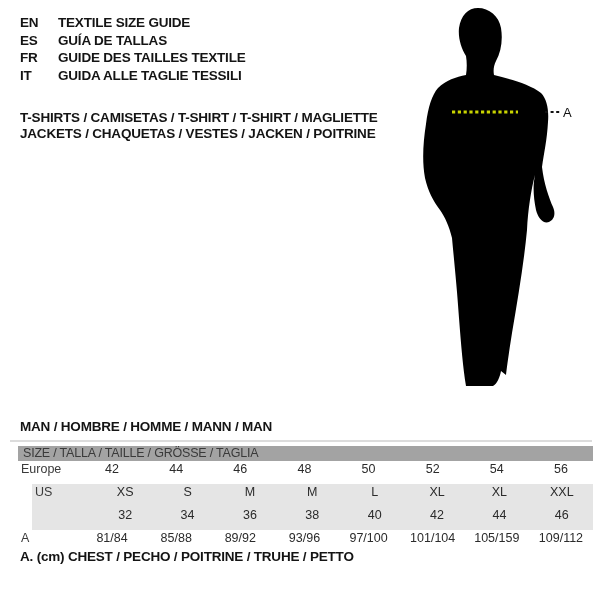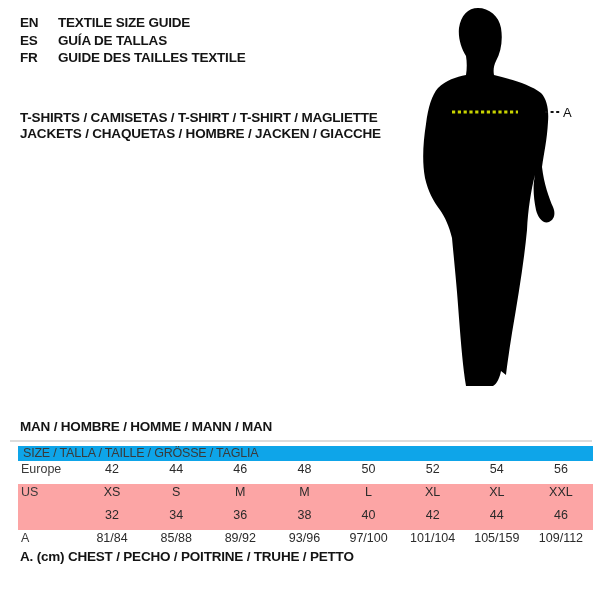--- a/index.html
+++ b/index.html
@@ -16,25 +16,25 @@
   .category-line{font-weight:700;font-size:13.5px;line-height:15.6px;letter-spacing:-0.2px;white-space:nowrap;}
   
   .figure-svg{position:absolute;left:405px;top:0px;}
   
   .section-heading{position:absolute;left:20px;top:419px;font-weight:700;font-size:13.5px;letter-spacing:-0.2px;text-align:center;}
   
   .top-rule{position:absolute;left:10px;top:440px;width:582px;height:2px;background:#dcdcdc;}
   
   .size-table{position:absolute;left:18px;top:446px;width:575px;font-size:12.5px;}
   .size-table-header{
-    background:#0ea5e9;color:#3a3a3a;height:15px;line-height:15px;
+    background:#a3a3a3;color:#3a3a3a;height:15px;line-height:15px;
     padding-left:5px;letter-spacing:-0.2px;
   }
   .size-grid{display:grid;grid-template-columns:62px repeat(8,1fr);height:23px;line-height:16px;}
-  .row-gray{background:#fca5a5;}
+  .row-gray{background:#e5e5e5;margin-left:14px;}
   .row-label{color:#3a3a3a;padding-left:3px;text-align:left;}
   .size-cell{text-align:center;color:#2b2b2b;}
   
   .footnote{position:absolute;left:20px;top:549px;font-weight:700;font-size:13.5px;letter-spacing:-0.2px;}
 </style>
 </head>
 <body>
 
 <div class="canvas">
 
@@ -44,25 +44,29 @@
       <span class="lang-label">TEXTILE SIZE GUIDE</span>
     </div>
     <div class="lang-row">
       <span class="lang-code">ES</span>
       <span class="lang-label">GUÍA DE TALLAS</span>
     </div>
     <div class="lang-row">
       <span class="lang-code">FR</span>
       <span class="lang-label">GUIDE DES TAILLES TEXTILE</span>
     </div>
+    <div class="lang-row">
+      <span class="lang-code">IT</span>
+      <span class="lang-label">GUIDA ALLE TAGLIE TESSILI</span>
+    </div>
   </div>
 
   <div class="category-block">
     <div class="category-line">T-SHIRTS / CAMISETAS / T-SHIRT / T-SHIRT / MAGLIETTE</div>
-    <div class="category-line">JACKETS / CHAQUETAS / HOMBRE / JACKEN / GIACCHE</div>
+    <div class="category-line">JACKETS / CHAQUETAS / VESTES / JACKEN / POITRINE</div>
   </div>
 
   <svg class="figure-svg" width="195" height="400" viewBox="405 0 195 400" xmlns="http://www.w3.org/2000/svg">
     <path d="M478 8
              C489 8 499 16 501 28
              C503 40 501 52 496 61
              C494 65 493 70 494 75
              C510 79 530 84 541 93
              C547 99 549 110 548 122
              C547 140 544 153 542 167

